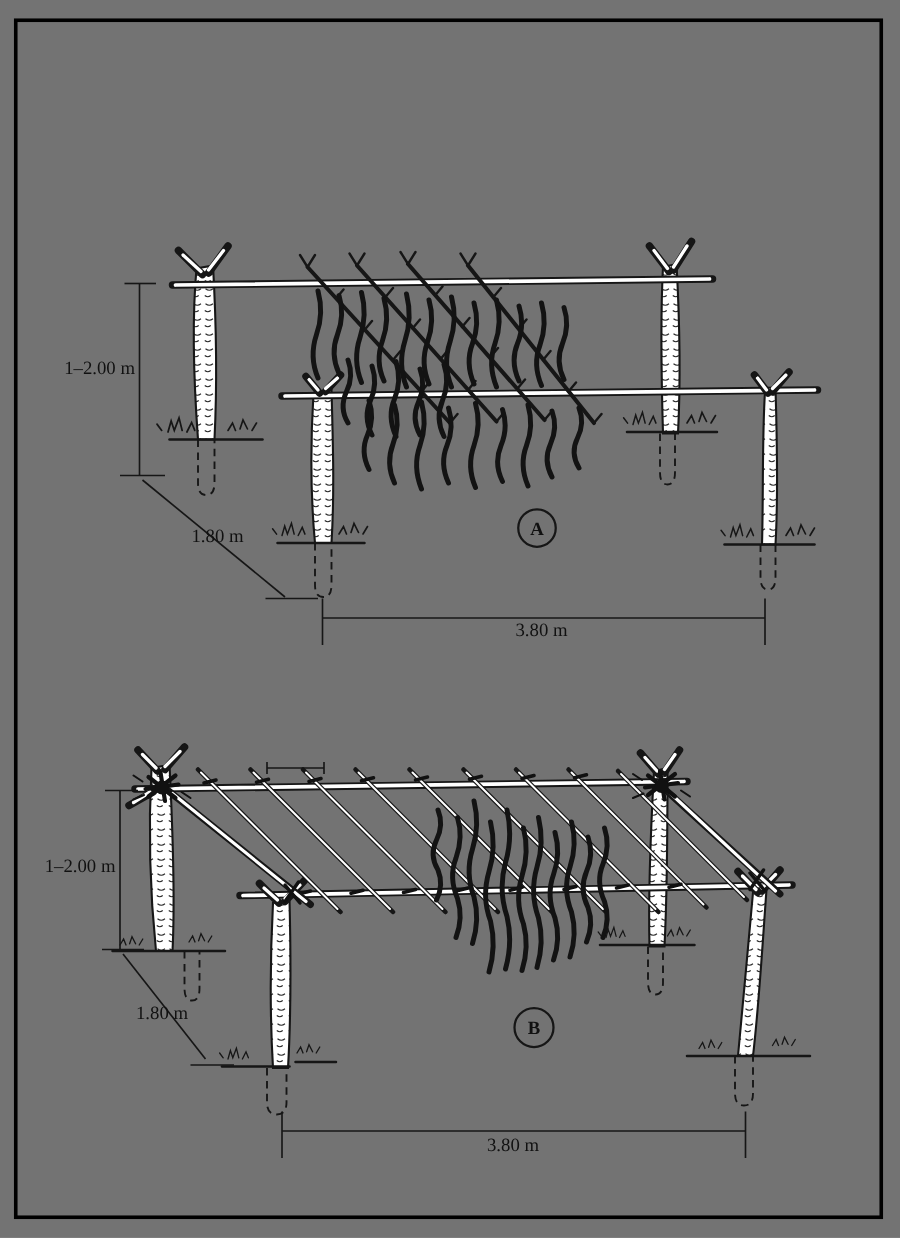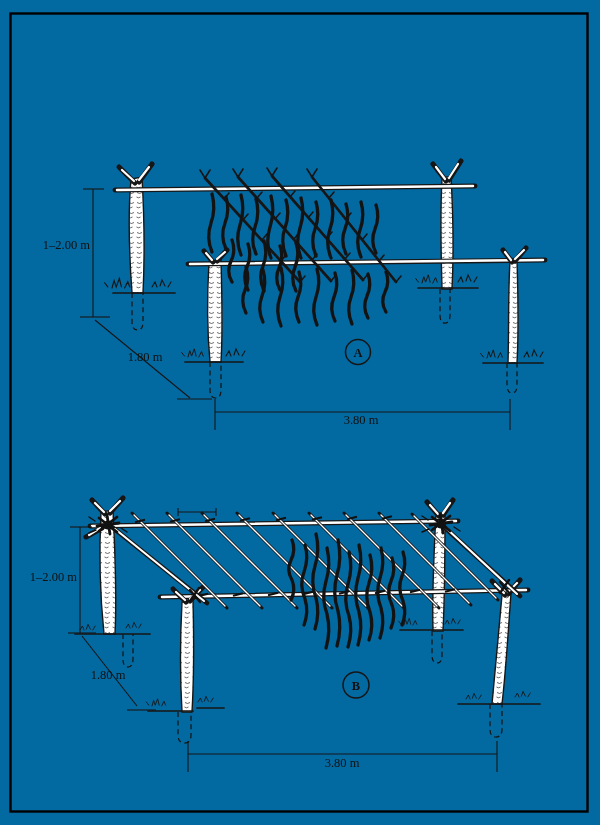--- a/index.html
+++ b/index.html
@@ -1,16 +1,16 @@
 <!DOCTYPE html>
 <html><head>
 <meta charset="utf-8">
 <style>
   html,body{margin:0;padding:0;background:#888;}
-  .page{position:relative;width:600px;height:825px;background:#0369a1;margin:0 auto;
+  .page{position:relative;width:600px;height:825px;background:#737373;margin:0 auto;
         font-family:"Liberation Serif","DejaVu Serif",serif;}
   svg{display:block}
   .rodB{stroke:#161616;stroke-width:5;stroke-linecap:round;fill:none}
   .rodW{stroke:#ffffff;stroke-width:2.5;stroke-linecap:round;fill:none}
   .armB{stroke:#161616;stroke-width:5;stroke-linecap:round;fill:none}
   .armW{stroke:#ffffff;stroke-width:2.2;stroke-linecap:round;fill:none}
   .polB{stroke:#161616;stroke-width:3;stroke-linecap:round;fill:none}
   .polW{stroke:#ffffff;stroke-width:1.3;stroke-linecap:round;fill:none}
   .brB{stroke:#161616;stroke-width:4.6;stroke-linecap:round;fill:none}
   .brW{stroke:#ffffff;stroke-width:2.1;stroke-linecap:round;fill:none}

